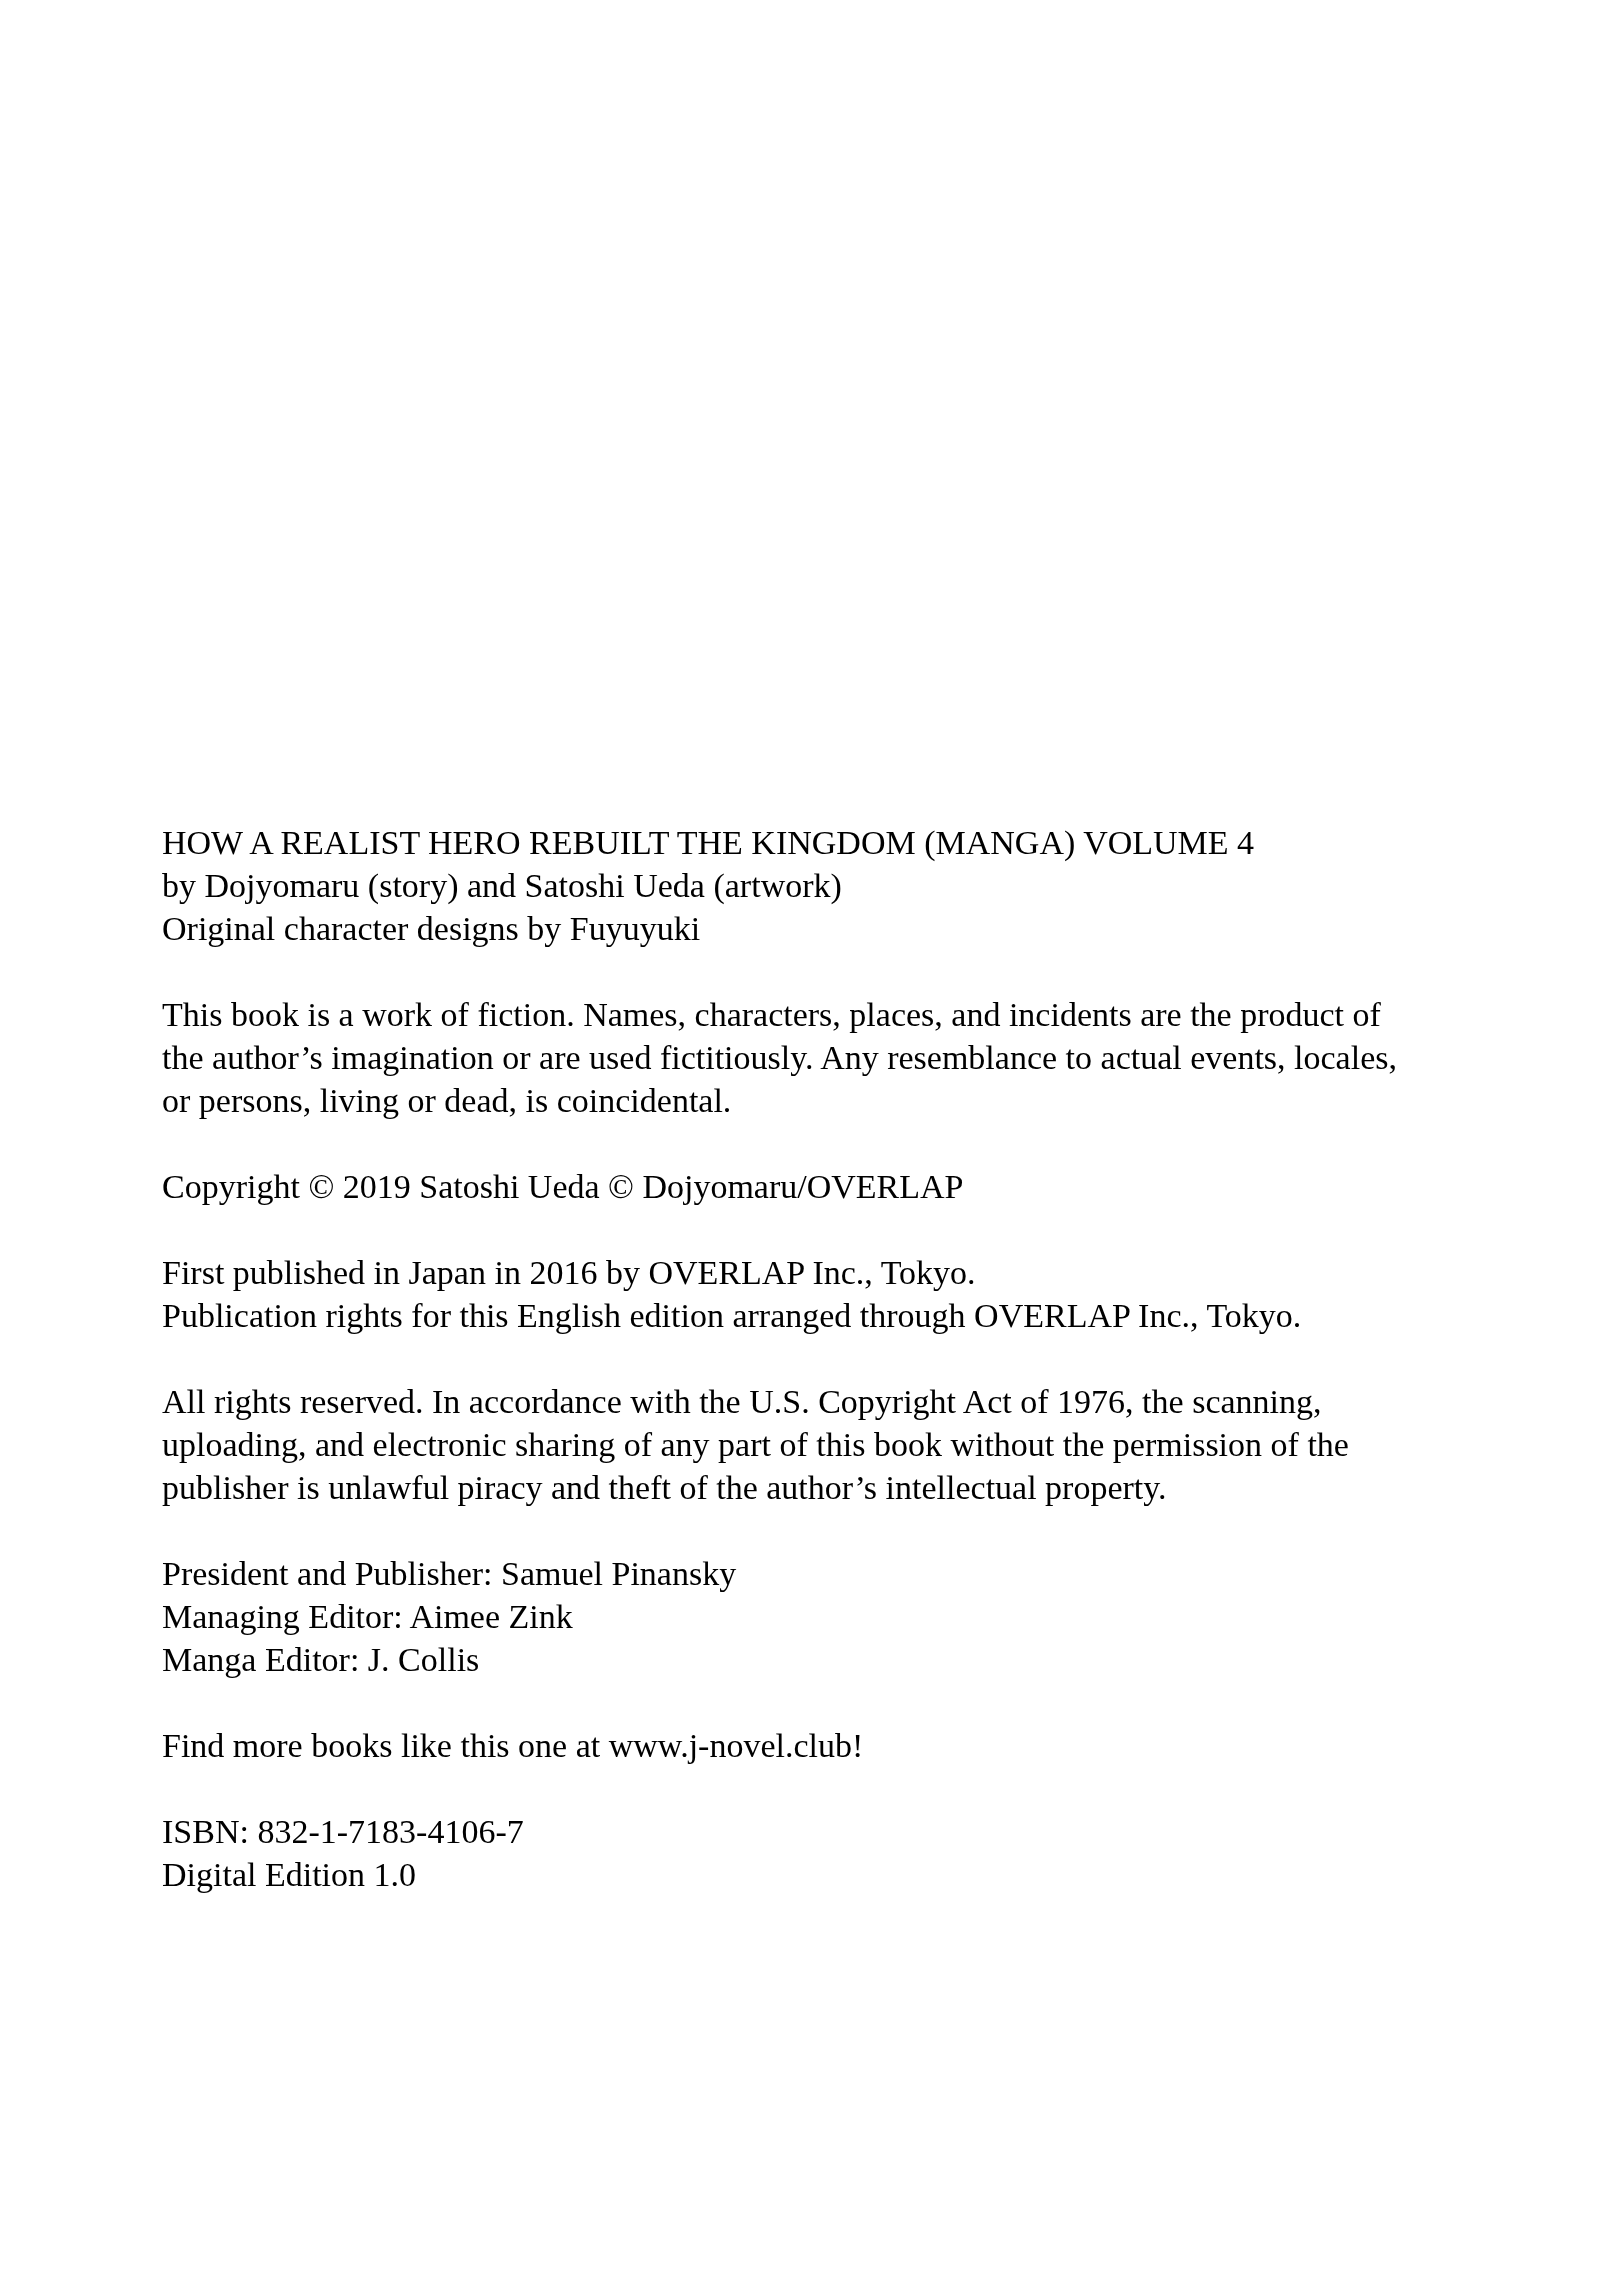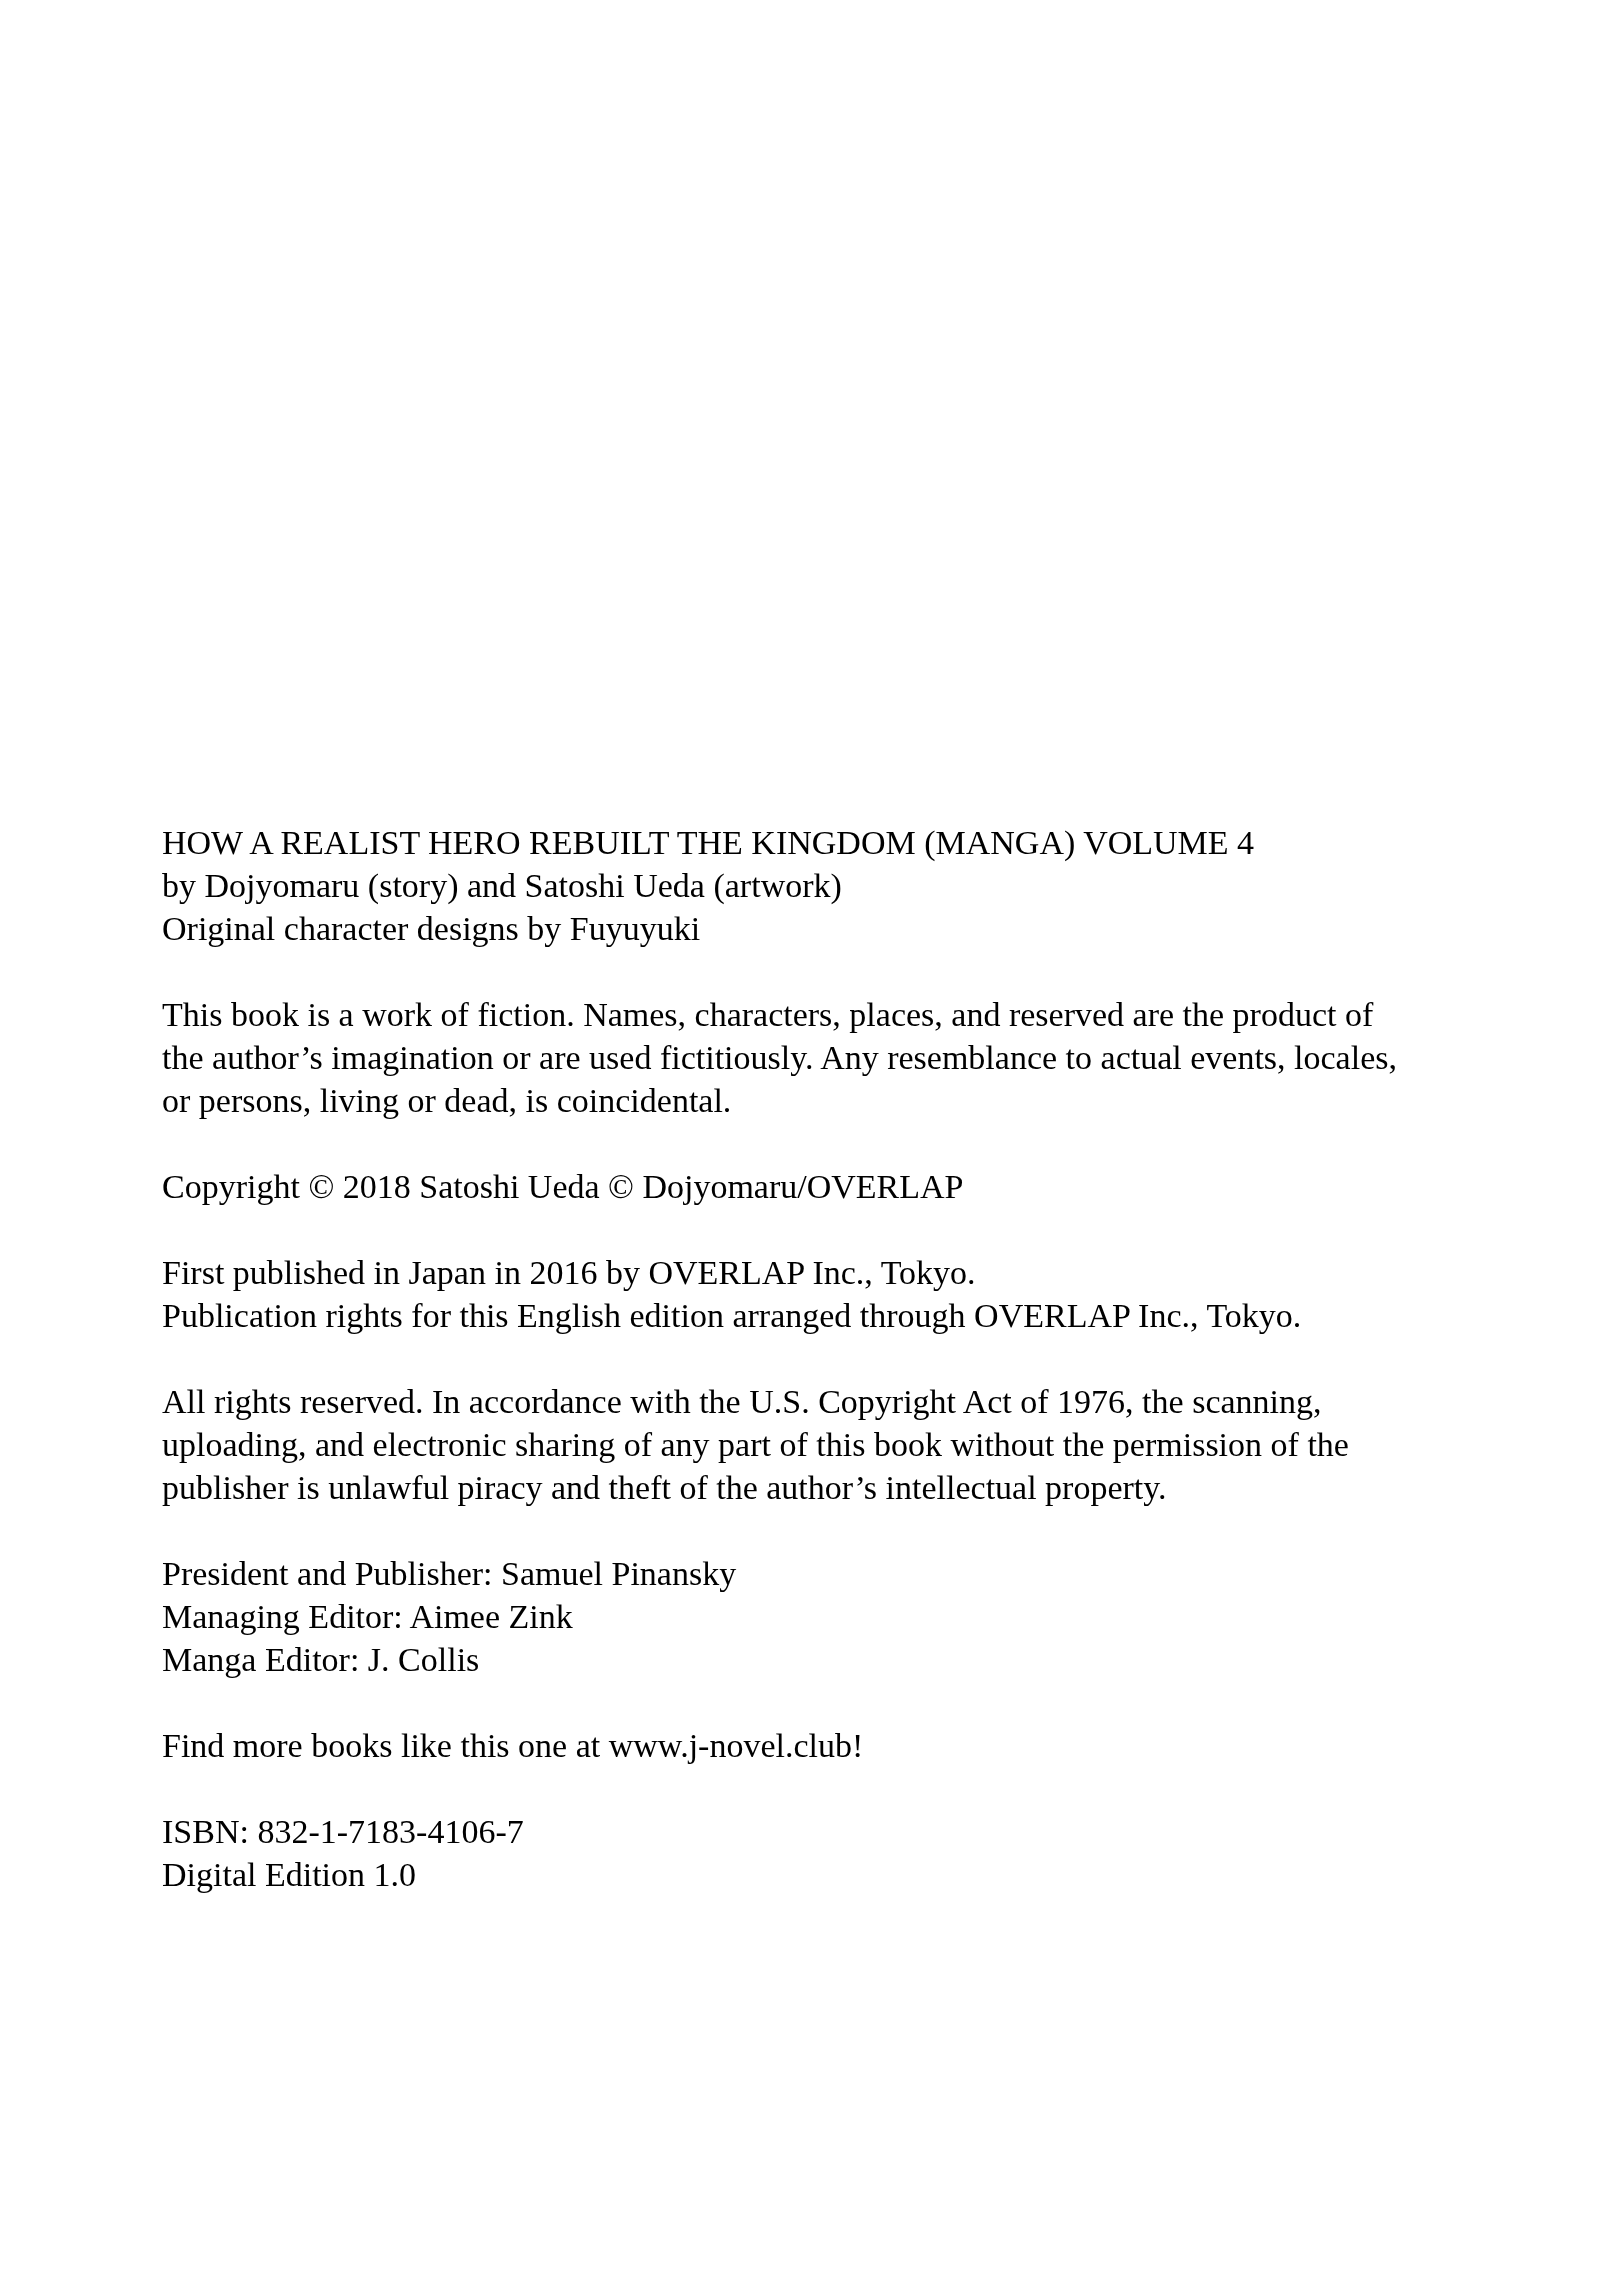--- a/index.html
+++ b/index.html
@@ -31,24 +31,24 @@
   }
 </style>
 </head>
 <body>
 
 <div class="page">
   <div class="text-block">
     <p>HOW A REALIST HERO REBUILT THE KINGDOM (MANGA) VOLUME 4
 by Dojyomaru (story) and Satoshi Ueda (artwork)
 Original character designs by Fuyuyuki</p>
-    <p>This book is a work of fiction. Names, characters, places, and reserved are the product of
+    <p>This book is a work of fiction. Names, characters, places, and incidents are the product of
 the author’s imagination or are used fictitiously. Any resemblance to actual events, locales,
 or persons, living or dead, is coincidental.</p>
-    <p>Copyright © 2018 Satoshi Ueda © Dojyomaru/OVERLAP</p>
+    <p>Copyright © 2019 Satoshi Ueda © Dojyomaru/OVERLAP</p>
     <p>First published in Japan in 2016 by OVERLAP Inc., Tokyo.
 Publication rights for this English edition arranged through OVERLAP Inc., Tokyo.</p>
     <p>All rights reserved. In accordance with the U.S. Copyright Act of 1976, the scanning,
 uploading, and electronic sharing of any part of this book without the permission of the
 publisher is unlawful piracy and theft of the author’s intellectual property.</p>
     <p>President and Publisher: Samuel Pinansky
 Managing Editor: Aimee Zink
 Manga Editor: J. Collis</p>
     <p>Find more books like this one at www.j-novel.club!</p>
     <p>ISBN: 832-1-7183-4106-7

